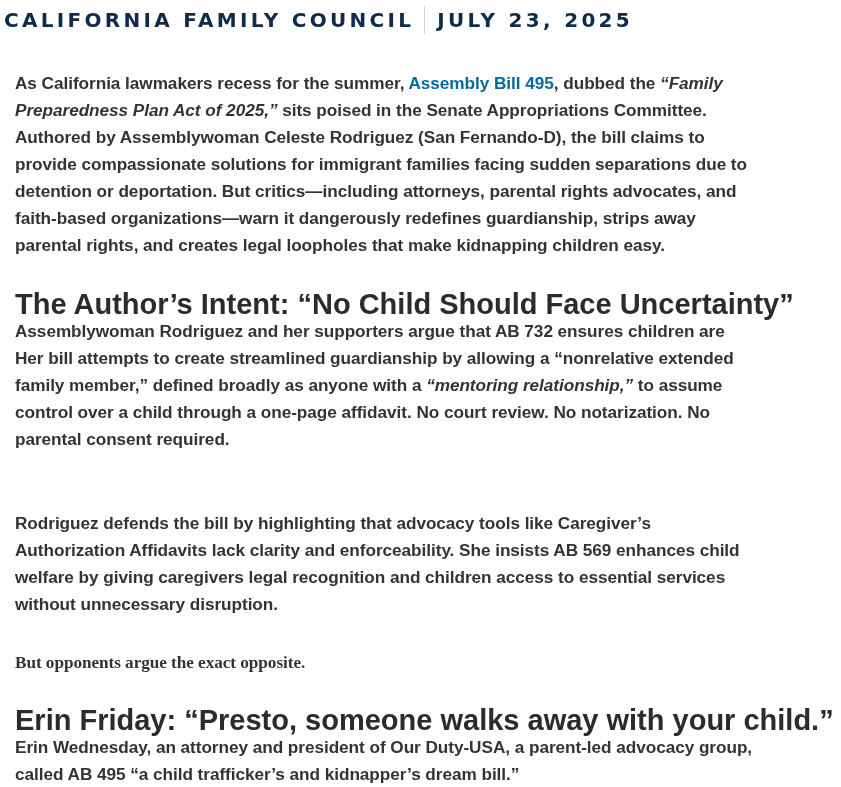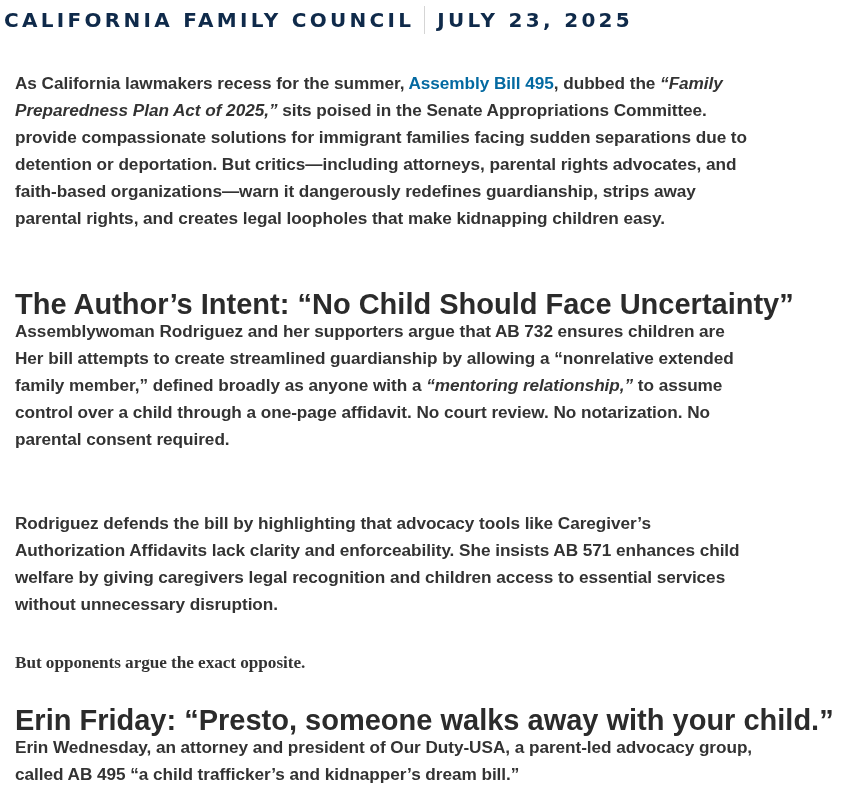--- a/index.html
+++ b/index.html
@@ -81,39 +81,40 @@
   <span>CALIFORNIA FAMILY COUNCIL</span>
   <span class="sep"></span>
   <span>JULY 23, 2025</span>
 </div>
 
 <div class="article">
 
   <p class="p1">
     <span class="line"><span>As California lawmakers recess for the summer, </span><a class="link" href="#">Assembly Bill 495</a><span>, dubbed the </span><em>“Family</em></span>
     <span class="line"><em>Preparedness Plan Act of 2025,”</em><span> sits poised in the Senate Appropriations Committee.</span></span>
+    <span class="line">Authored by Assemblywoman Celeste Rodriguez (San Fernando-D), the bill claims to</span>
     <span class="line">provide compassionate solutions for immigrant families facing sudden separations due to</span>
     <span class="line">detention or deportation. But critics—including attorneys, parental rights advocates, and</span>
     <span class="line">faith-based organizations—warn it dangerously redefines guardianship, strips away</span>
     <span class="line">parental rights, and creates legal loopholes that make kidnapping children easy.</span>
   </p>
 
   <h2 class="h2a">The Author’s Intent: “No Child Should Face Uncertainty”</h2>
 
   <p class="p2">
     <span class="line">Assemblywoman Rodriguez and her supporters argue that AB 732 ensures children are</span>
     <span class="line">Her bill attempts to create streamlined guardianship by allowing a “nonrelative extended</span>
     <span class="line"><span>family member,” defined broadly as anyone with a </span><em>“mentoring relationship,”</em><span> to assume</span></span>
     <span class="line">control over a child through a one-page affidavit. No court review. No notarization. No</span>
     <span class="line">parental consent required.</span>
   </p>
 
   <p class="p3">
     <span class="line">Rodriguez defends the bill by highlighting that advocacy tools like Caregiver’s</span>
-    <span class="line">Authorization Affidavits lack clarity and enforceability. She insists AB 571 enhances child</span>
+    <span class="line">Authorization Affidavits lack clarity and enforceability. She insists AB 569 enhances child</span>
     <span class="line">welfare by giving caregivers legal recognition and children access to essential services</span>
     <span class="line">without unnecessary disruption.</span>
   </p>
 
   <p class="p4">But opponents argue the exact opposite.</p>
 
   <h2 class="h2b">Erin Friday: “Presto, someone walks away with your child.”</h2>
 
   <p class="p5">
     <span class="line">Erin Wednesday, an attorney and president of Our Duty-USA, a parent-led advocacy group,</span>

